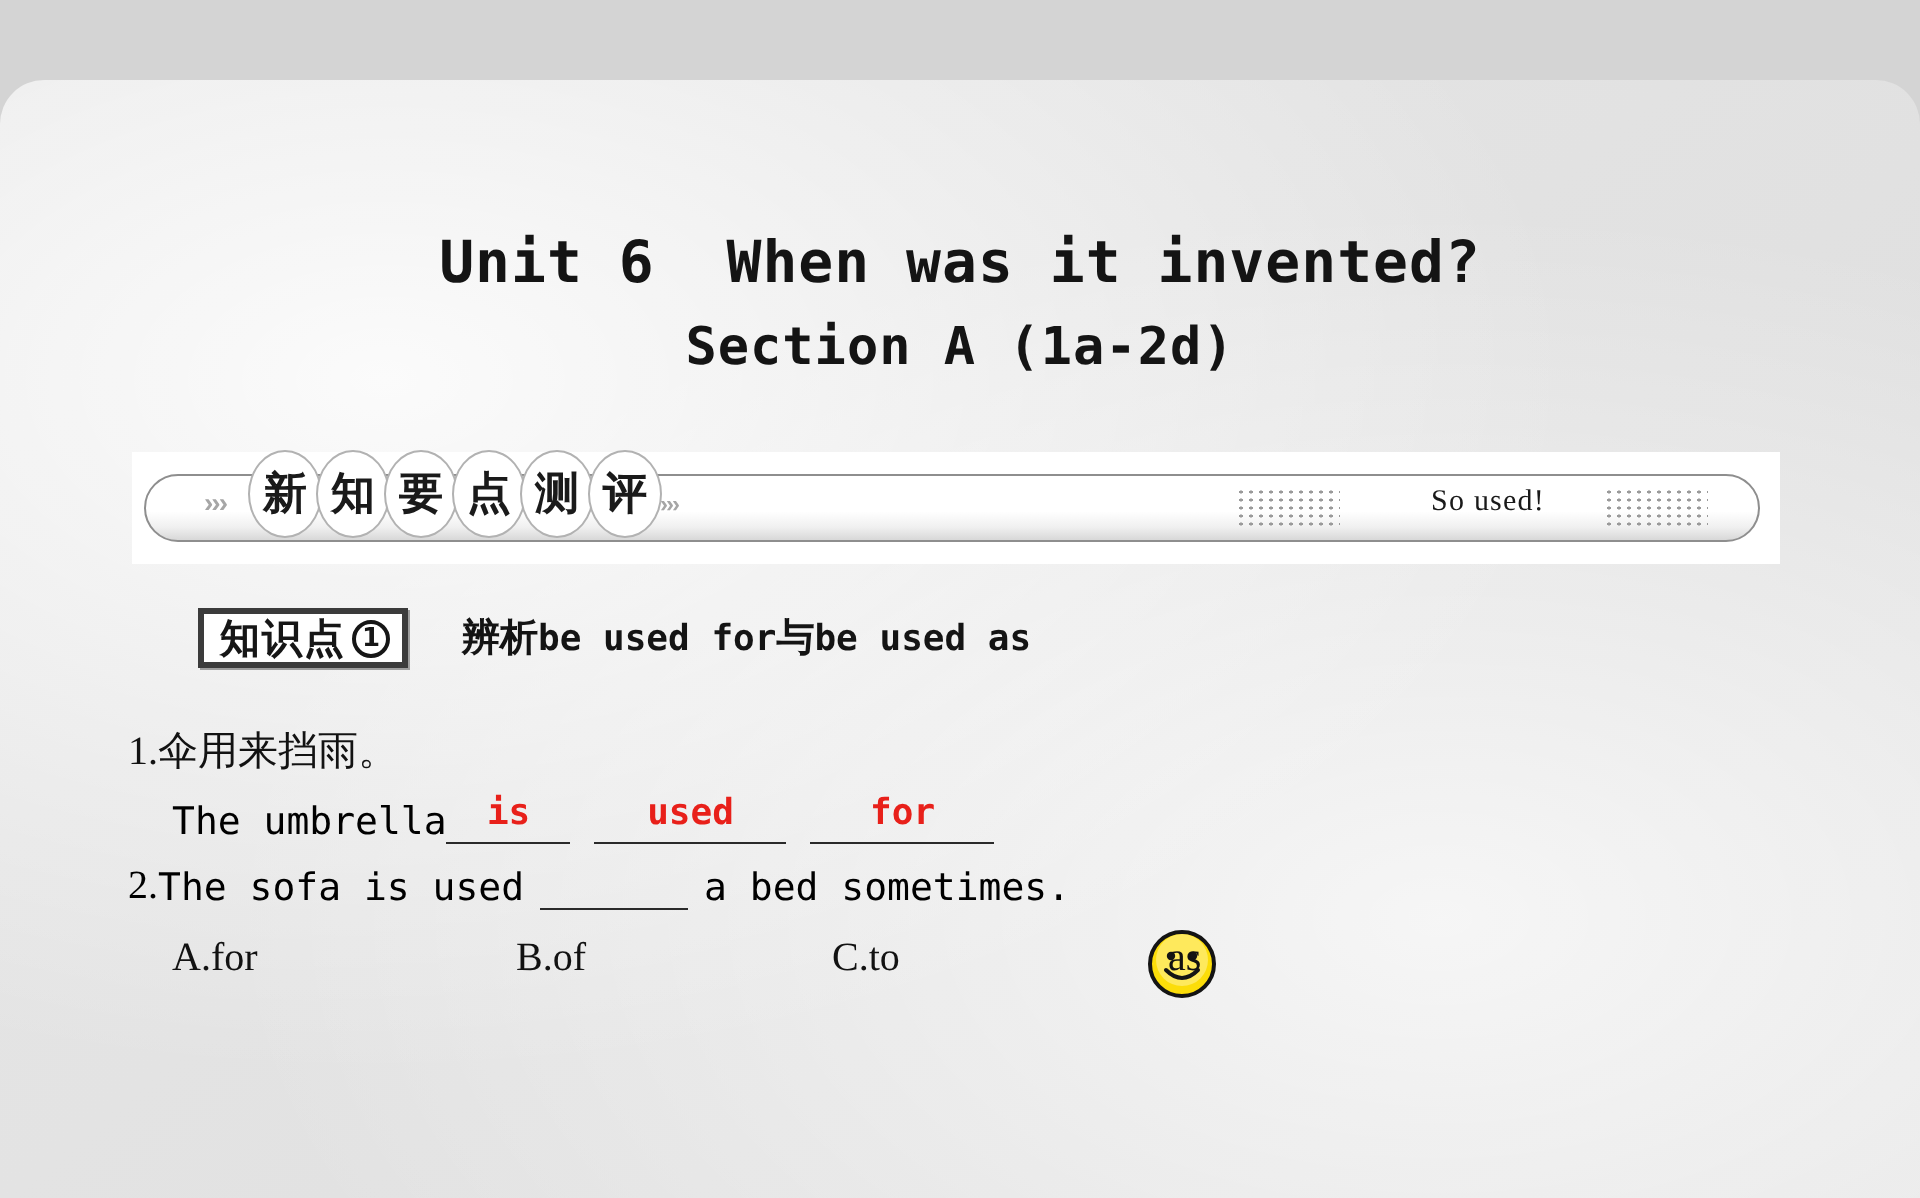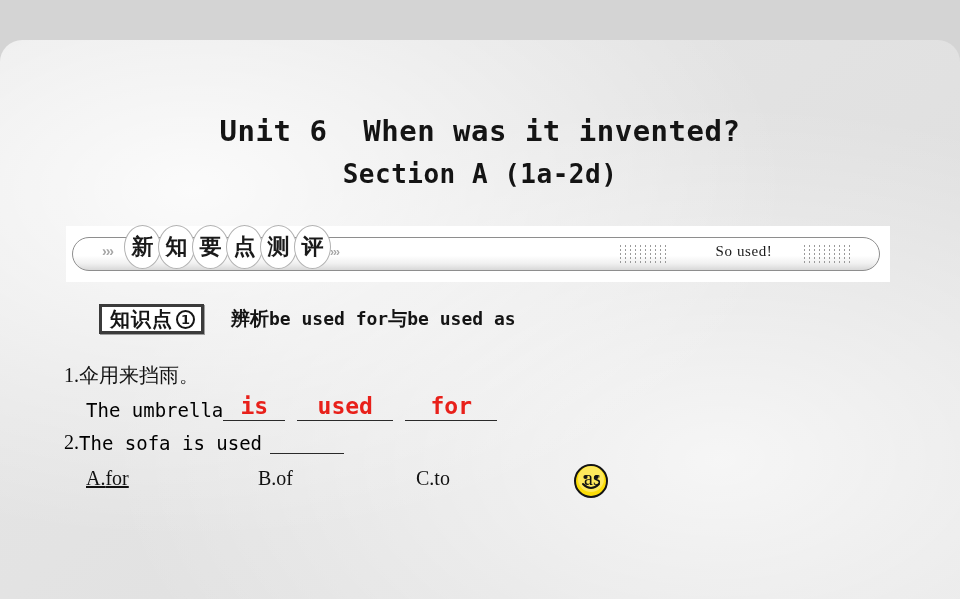--- a/index.html
+++ b/index.html
@@ -223,21 +223,21 @@
     display: flex;
     align-items: flex-end;
     white-space: pre;
   }
   .blank {
     position: relative;
     display: inline-block;
     border-bottom: 1.6px solid #2a2a2a;
     text-align: center;
     font-family: "DejaVu Sans Mono", monospace;
-    font-size: 23px;
+    font-size: 18px;
     font-weight: bold;
     color: #e8201a;
     height: 24px;
     line-height: 20px;
   }
   .blank-empty {
     color: transparent;
   }
   .b1 { width: 62px; }
   .b2 { width: 96px; margin-left: 12px; }
@@ -259,21 +259,21 @@
     height: 36px;
   }
   .opt {
     position: absolute;
     font-family: "Liberation Serif", serif;
     font-size: 20px;
     color: #121212;
     white-space: pre;
     top: 4px;
   }
-  .opt-a { left: 0px; text-decoration: underline; }
+  .opt-a { left: 0px; }
   .opt-b { left: 172px; }
   .opt-c { left: 330px; }
   .opt-d { left: 498px; }
   .smiley {
     position: absolute;
     left: 487px;
     top: 0px;
     width: 36px;
     height: 36px;
   }
@@ -321,21 +321,21 @@
 
     <div>
       <div class="q-line"><span class="q-num">1.</span><span class="cnq">伞用来挡雨。</span></div>
 
       <div class="q1-answer-line">
         <span class="enq">The umbrella</span><span class="blank b1">is</span><span class="blank b2">used</span><span class="blank b3">for</span>
       </div>
     </div>
 
     <div>
-      <div class="q2-line"><span class="q-num">2.</span><span class="enq">The sofa is used</span><span class="blank b4 blank-empty"></span></div>
+      <div class="q2-line"><span class="q-num">2.</span><span class="enq">The sofa is used</span><span class="blank b4 blank-empty"></span><span class="enq">a bed sometimes.</span></div>
 
       <div class="options-row">
         <span class="opt opt-a"><span>A.</span><span>for</span></span>
 
         <span class="opt opt-b"><span>B.</span><span>of</span></span>
 
         <span class="opt opt-c"><span>C.</span><span>to</span></span>
 
         <svg class="smiley" viewBox="0 0 36 36">
           <circle cx="18" cy="18" r="16" fill="#fcdd09" stroke="#141414" stroke-width="2"></circle>

